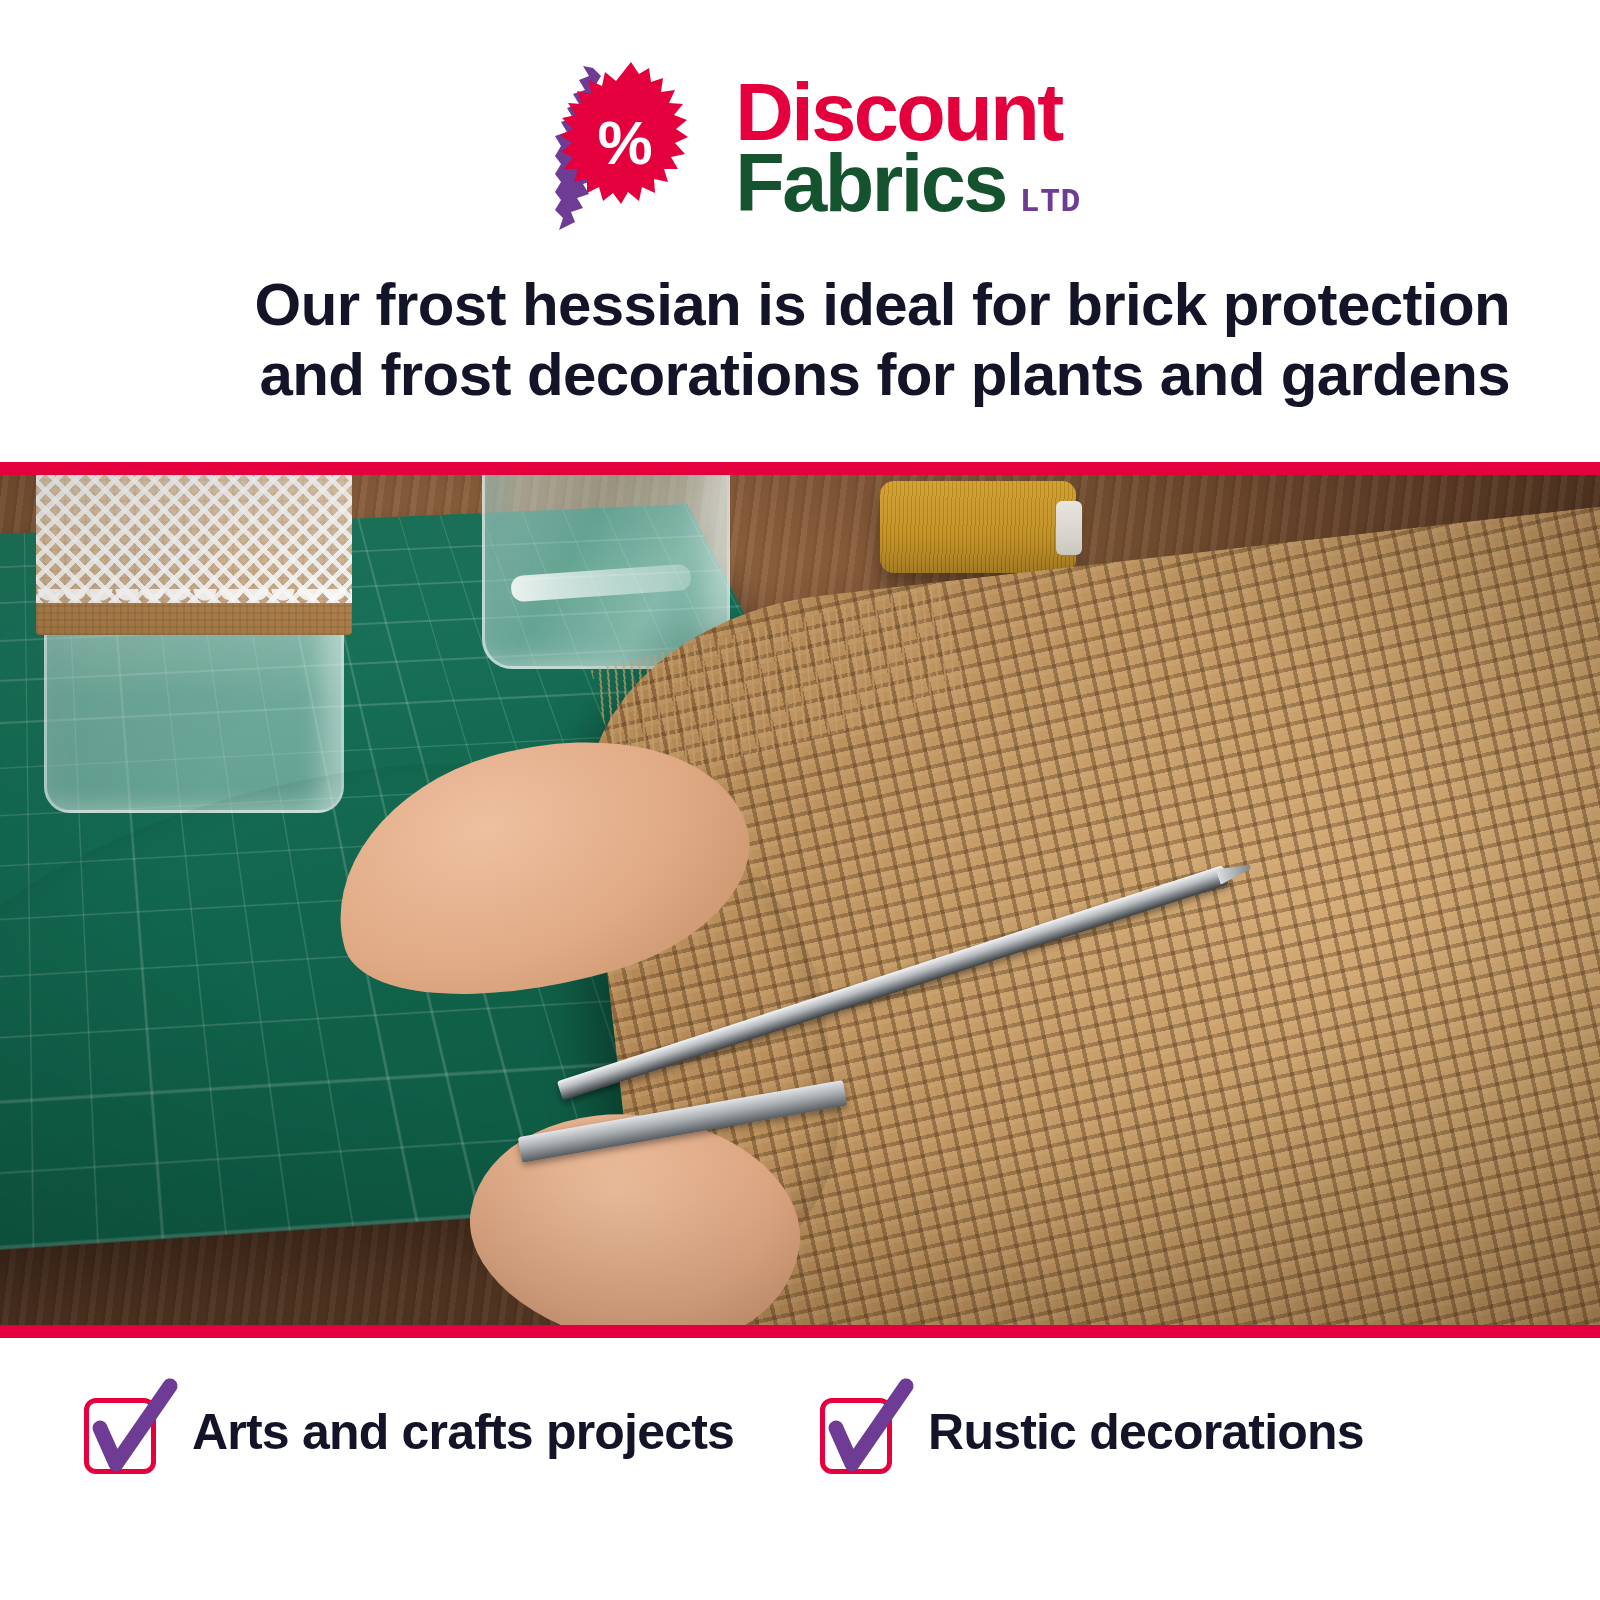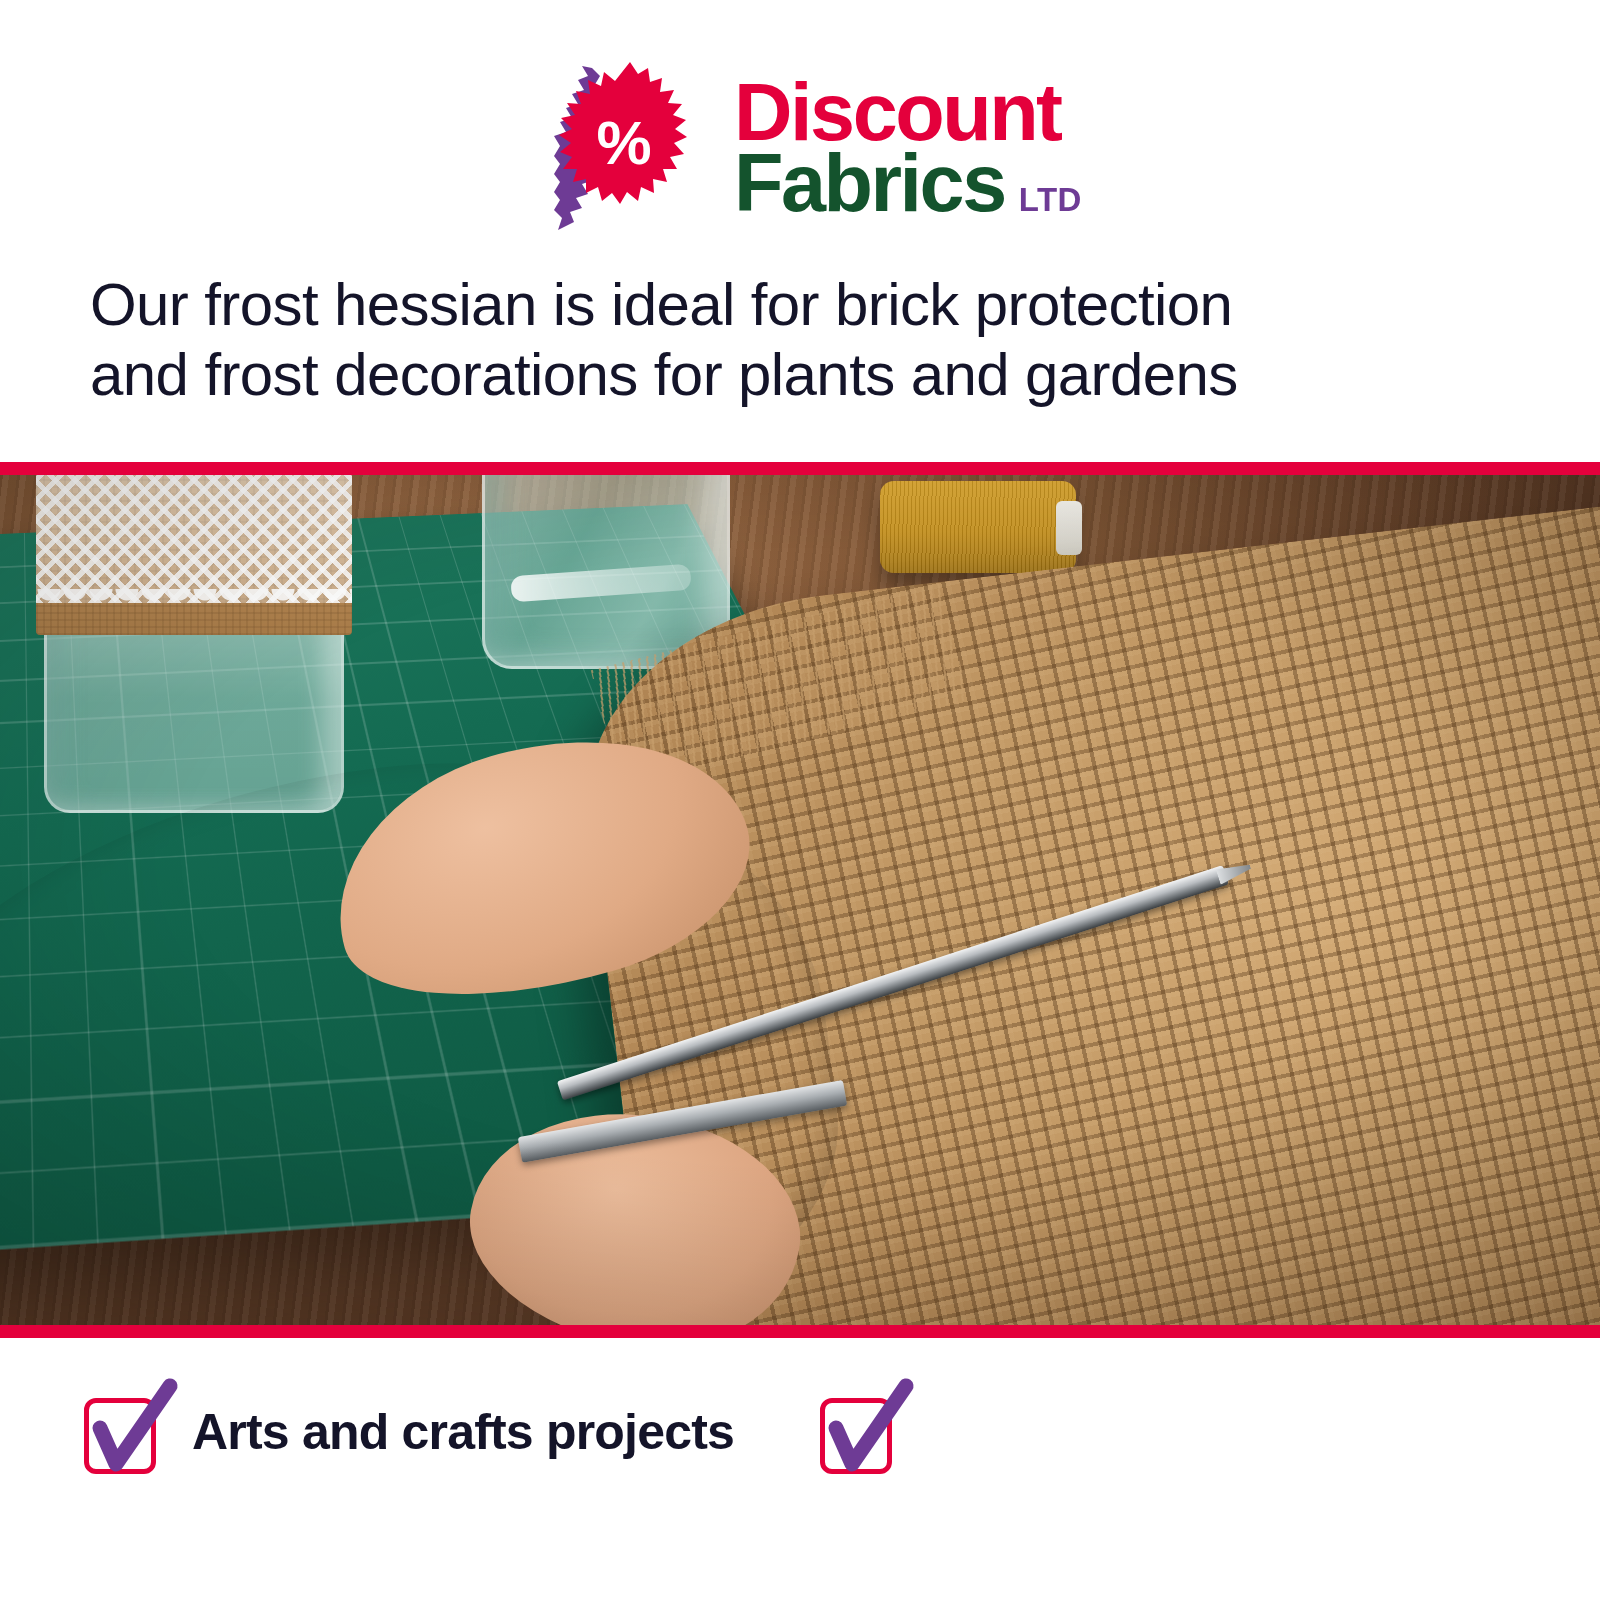--- a/index.html
+++ b/index.html
@@ -67,34 +67,34 @@
     gap: 14px;
   }
   .wm-fabrics {
     font-family: "Liberation Sans", sans-serif;
     font-weight: 700;
     font-size: 81px;
     letter-spacing: -2.5px;
     color: #14532d;
   }
   .wm-ltd {
-    font-family: Liberation Sans, sans-serif;
+    font-family: Liberation Mono, monospace;
     font-weight: 600;
     font-size: 33px;
     letter-spacing: 0.5px;
     color: #6E3B95;
   }
 
   .headline {
     margin-top: 32px;
     width: 1420px;
-    text-align: left;
+    text-align: right;
     color: #141429;
     font-family: "Liberation Sans", sans-serif;
-    font-weight: 400;
+    font-weight: 700;
     font-size: 60px;
     line-height: 1.16;
     letter-spacing: -0.6px;
   }
 
   
   .rule-crimson {
     width: 100%;
     height: 13px;
     background: #E4003C;
@@ -454,17 +454,18 @@
       <span class="feature-label">Arts and crafts projects</span>
     </li>
 
     <li class="feature">
       <span class="check-box">
         <span class="frame"></span>
         <svg viewBox="0 0 92 102" xmlns="http://www.w3.org/2000/svg">
           <path d="M14 48 L30 84 L84 6" stroke="#6E3B95" stroke-width="15" fill="none" stroke-linecap="round" stroke-linejoin="round"></path>
         </svg>
       </span>
+      <span class="feature-label">Rustic decorations</span>
     </li>
 
   </ul>
 
 </div>
 
 </body></html>

